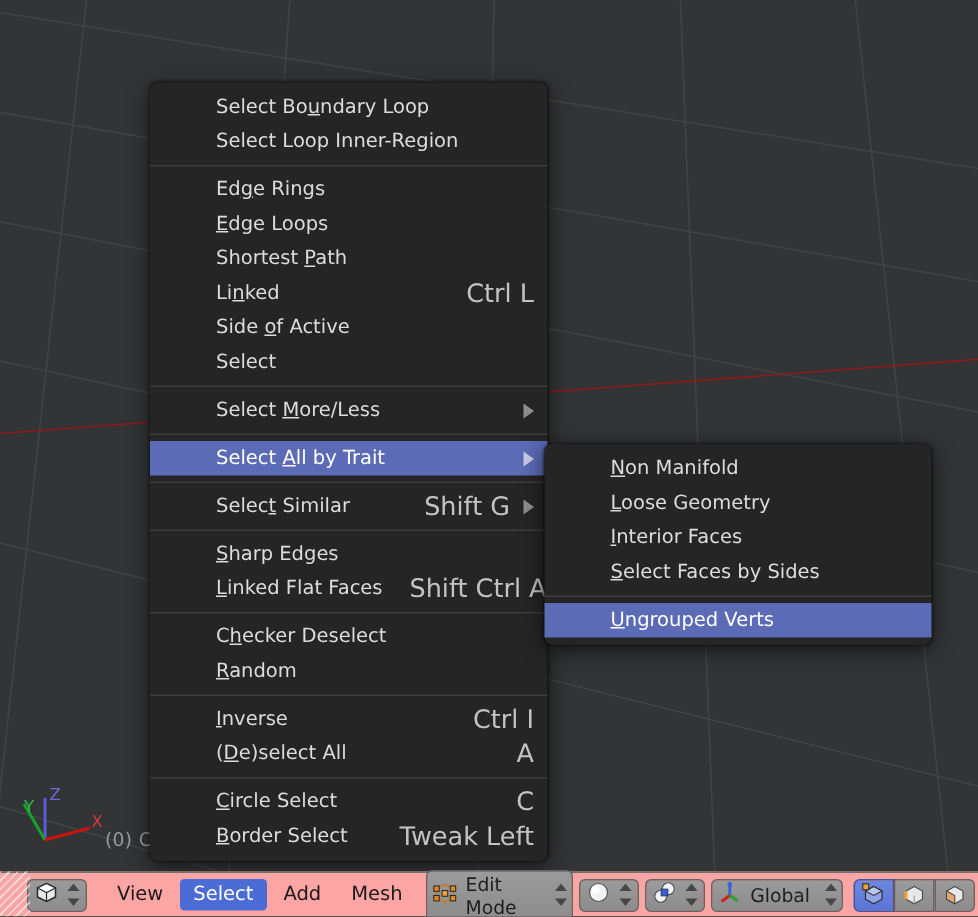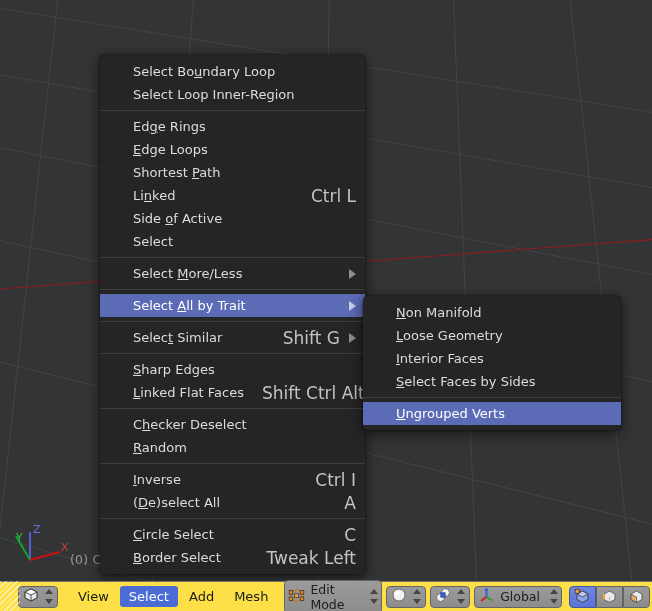--- a/index.html
+++ b/index.html
@@ -38,21 +38,21 @@
     position:relative;
     height:23px;
     display:flex;align-items:center;
     padding:0 9px 0 33px;
     box-sizing:border-box;
     color:#dcdcdc;
     font-size:13px;
     white-space:nowrap;
     cursor:default;
   }
-  .mrow .lbl{flex:0 0 auto;}
+  .mrow .lbl{flex:0 0 auto;margin-left:11px;}
   .mrow .sc{
     margin-left:auto;
     color:#c3c3c3;
     font-size:17px;
     padding-left:18px;
   }
   .mrow.has-arrow .sc{padding-right:2px;}
   .mrow .arrow{
     margin-left:auto;
     width:0;height:0;
@@ -64,21 +64,21 @@
   .mrow .sc + .arrow{margin-left:7px;}
   .mrow.sel{background:#5b6bb5;color:#ffffff;justify-content:space-between;}
   .mrow.sel .arrow{border-left-color:#c8cbe4;}
   .acc{text-decoration:underline;text-underline-offset:1px;}
 
   .msep{height:1px;background:#3d3d3d;margin:4px 0 4px 0;}
 
   
   .hdr{
     position:absolute;left:0;top:581px;width:652px;height:30px;
-    background:#fde047;
+    background:#fca5a5;
     border-top:1px solid #6e6e6e;
     display:flex;align-items:center;
     box-sizing:border-box;
     padding:0 2px;
   }
   .grip{
     position:absolute;left:0;top:581px;width:20px;height:30px;
     background:
       repeating-linear-gradient(135deg,
         rgba(255,255,255,.55) 0px, rgba(255,255,255,.55) 1px,

